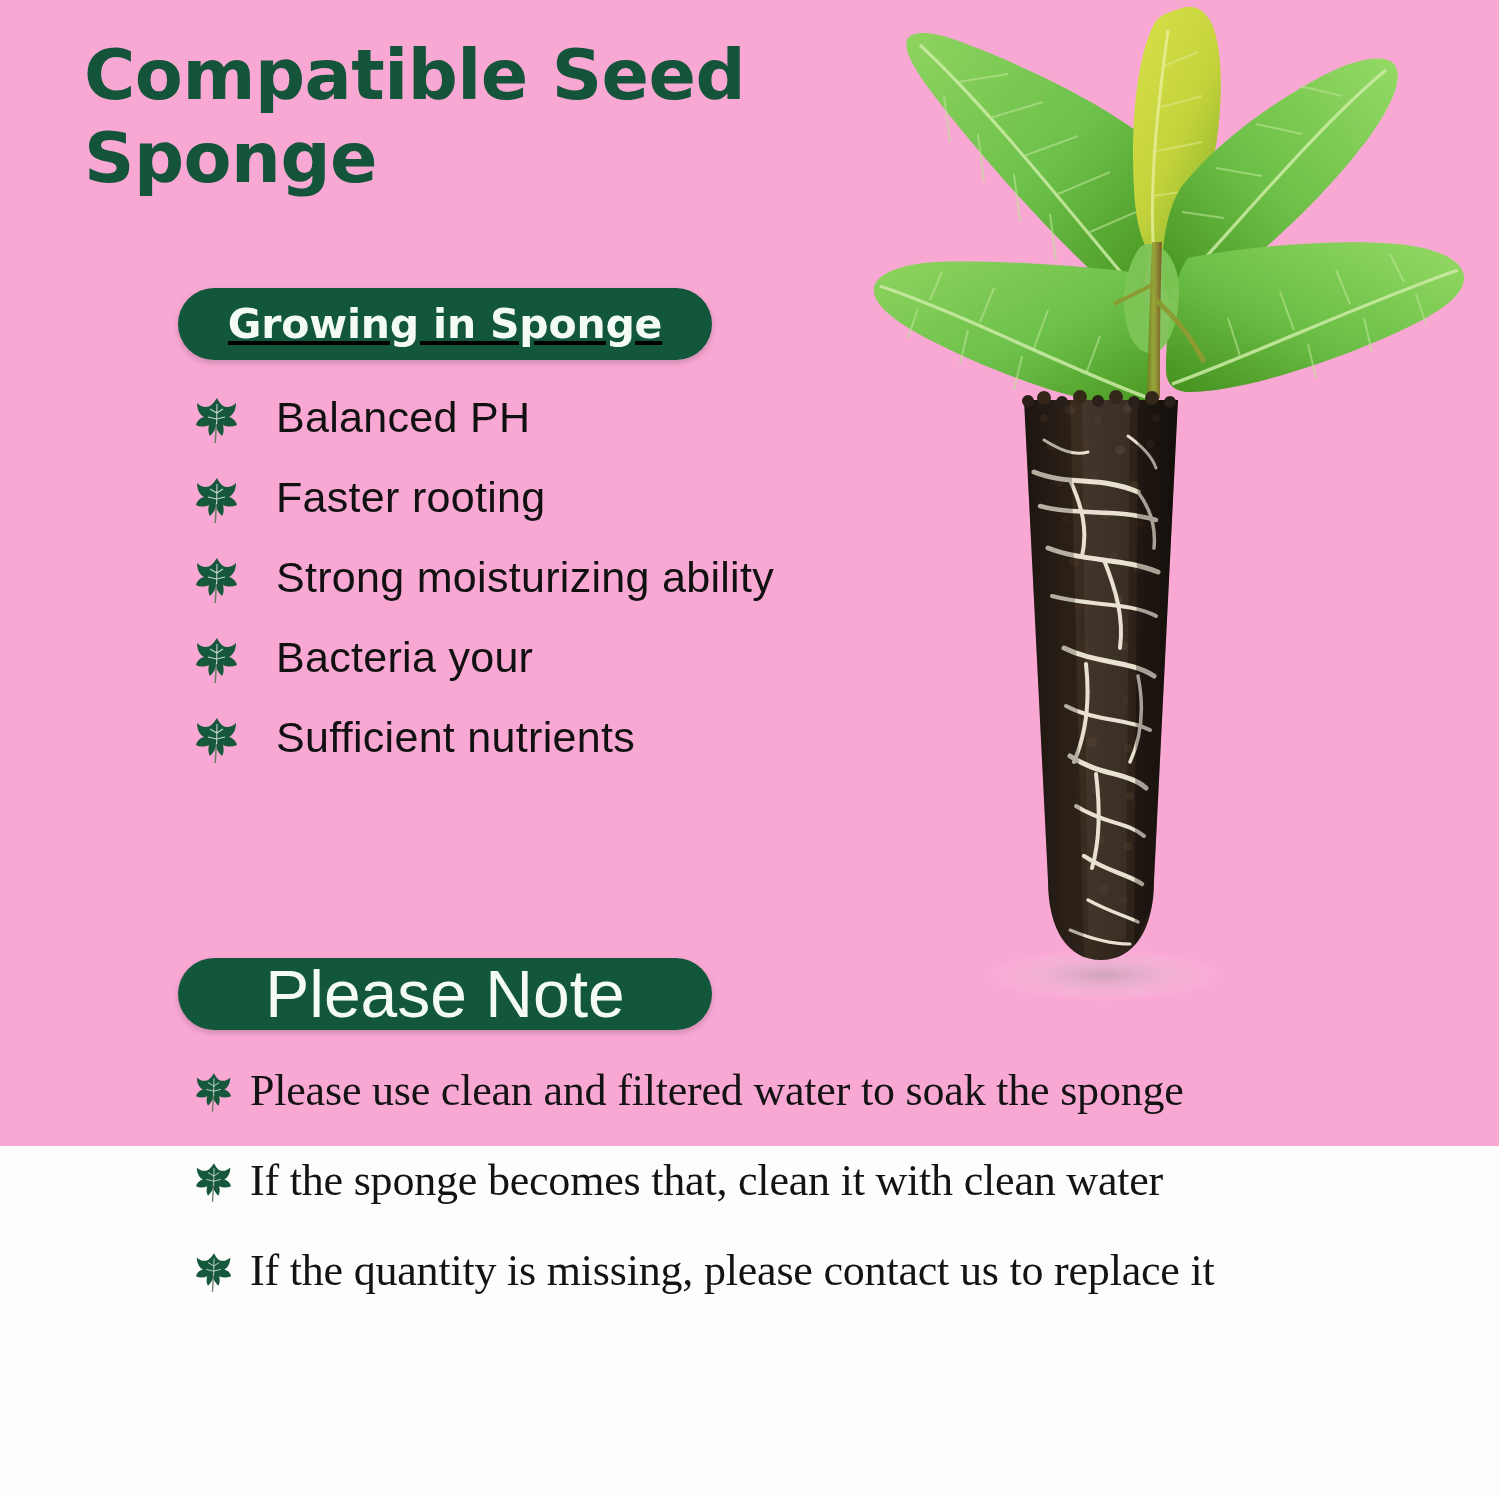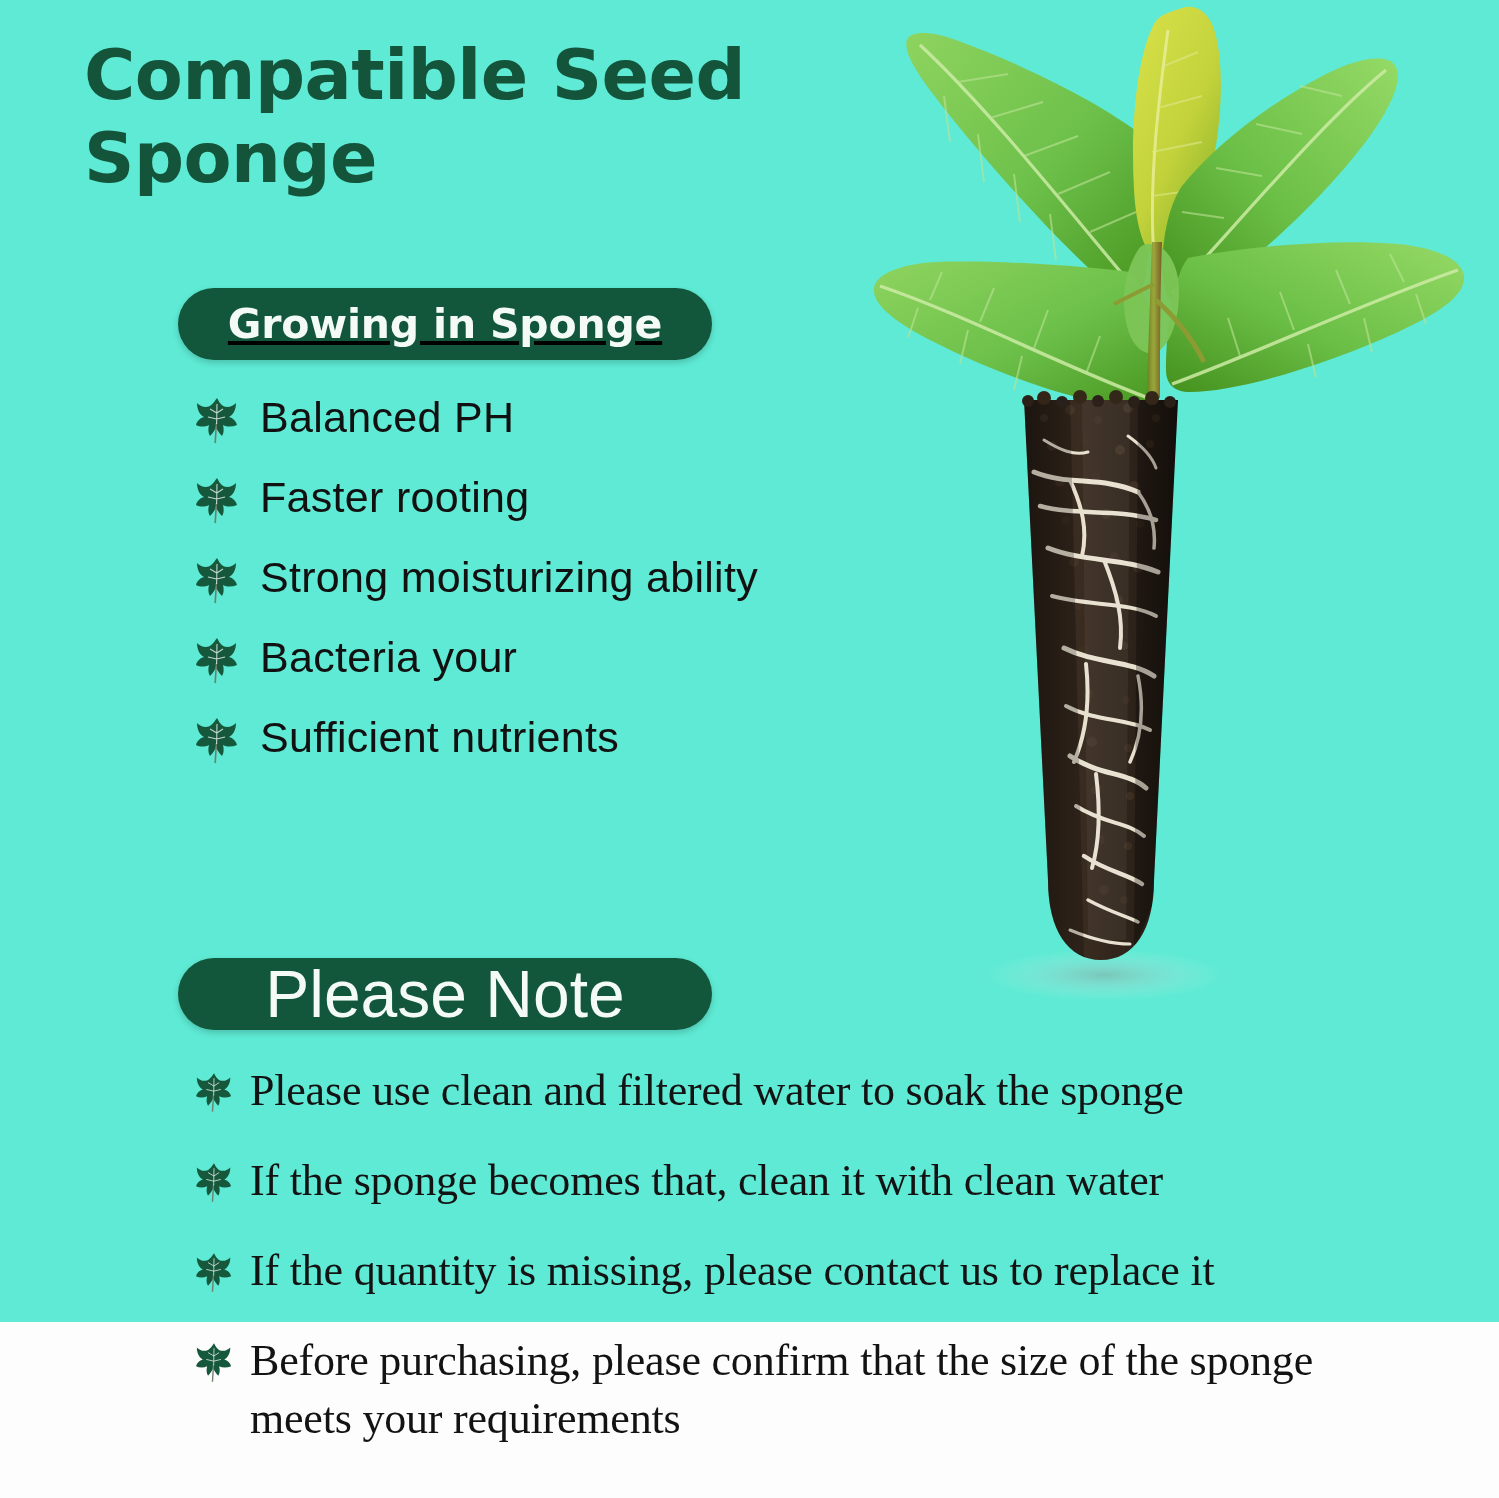--- a/index.html
+++ b/index.html
@@ -11,22 +11,22 @@
     height: 1498px;
     background: #fdfdfd;
     font-family: "Liberation Sans", sans-serif;
     overflow: hidden;
     position: relative;
   }
 
   .canvas {
     position: relative;
     width: 1499px;
-    height: 1322px;
-    background: #5eead4;
+    height: 1146px;
+    background: #f9a8d4;
   }
 
   
   .title {
     position: absolute;
     left: 84px;
     top: 34px;
     width: 760px;
     color: #14543B;
     font-family: "DejaVu Sans", sans-serif;
@@ -79,21 +79,21 @@
     display: flex;
     align-items: flex-start;
     height: 80px;
   }
   .feature-text {
     font-family: "Liberation Sans", sans-serif;
     font-weight: normal;
     font-size: 43px;
     color: #111111;
     line-height: 50px;
-    margin-left: 22px;
+    margin-left: 38px;
     letter-spacing: 0.3px;
     white-space: nowrap;
   }
 
   
   .note-list {
     position: absolute;
     left: 196px;
     top: 1062px;
     width: 1250px;
@@ -219,28 +219,20 @@
 
     <div class="note-row">
       <svg class="leaf-icon small" viewBox="0 0 42 48">
         <path d="M21 2 C24 8 27 11 31 11 C35 11 38 9 40 7 C40 14 37 19 33 21 C37 22 40 25 41 29 C36 31 31 31 27 29 C28 33 28 37 26 40 C23 37 21 34 20 31 C19 34 17 37 14 40 C12 37 12 33 13 29 C9 31 4 31 0 29 C1 25 4 22 8 21 C4 19 1 14 1 7 C3 9 6 11 10 11 C14 11 17 8 21 2 Z" fill="#15583C"></path>
         <path d="M20.4 27 L19.2 47" stroke="#6E7F6B" stroke-width="1.6" fill="none"></path>
         <path d="M21 8 L20.6 28 M20.8 17 L14 13 M20.8 17 L27 13 M20.7 23 L12 21 M20.7 23 L29 21" stroke="#ffffff" stroke-width="1.1" fill="none" opacity="0.75"></path>
       </svg>
       <span class="note-text">If the quantity is missing, please contact us to replace it</span>
     </div>
 
-    <div class="note-row">
-      <svg class="leaf-icon small" viewBox="0 0 42 48">
-        <path d="M21 2 C24 8 27 11 31 11 C35 11 38 9 40 7 C40 14 37 19 33 21 C37 22 40 25 41 29 C36 31 31 31 27 29 C28 33 28 37 26 40 C23 37 21 34 20 31 C19 34 17 37 14 40 C12 37 12 33 13 29 C9 31 4 31 0 29 C1 25 4 22 8 21 C4 19 1 14 1 7 C3 9 6 11 10 11 C14 11 17 8 21 2 Z" fill="#15583C"></path>
-        <path d="M20.4 27 L19.2 47" stroke="#6E7F6B" stroke-width="1.6" fill="none"></path>
-        <path d="M21 8 L20.6 28 M20.8 17 L14 13 M20.8 17 L27 13 M20.7 23 L12 21 M20.7 23 L29 21" stroke="#ffffff" stroke-width="1.1" fill="none" opacity="0.75"></path>
-      </svg>
-      <span class="note-text">Before purchasing, please confirm that the size of the sponge meets your requirements</span>
-    </div>
 
   </div>
 
   <div class="plant-figure">
     <svg class="plant-svg" viewBox="0 0 661 1010">
       <defs>
         <linearGradient id="leafA" x1="0" y1="0" x2="1" y2="1">
           <stop offset="0%" stop-color="#8ED45F"></stop>
           <stop offset="55%" stop-color="#6CC04A"></stop>
           <stop offset="100%" stop-color="#47951F"></stop>

